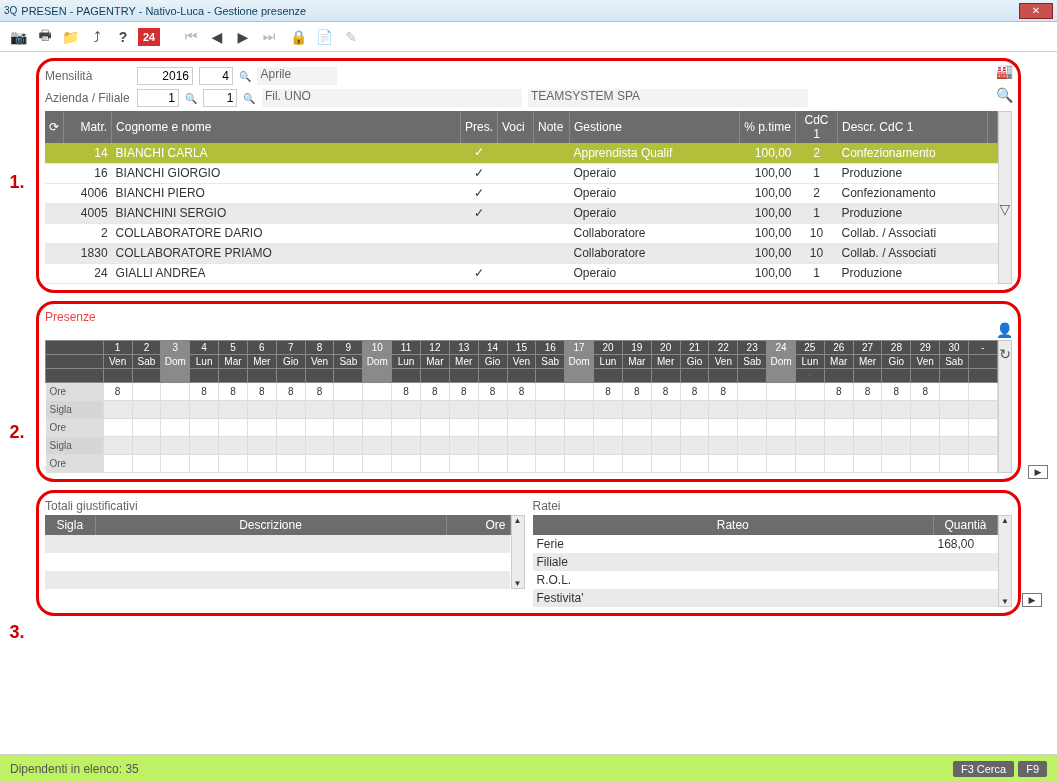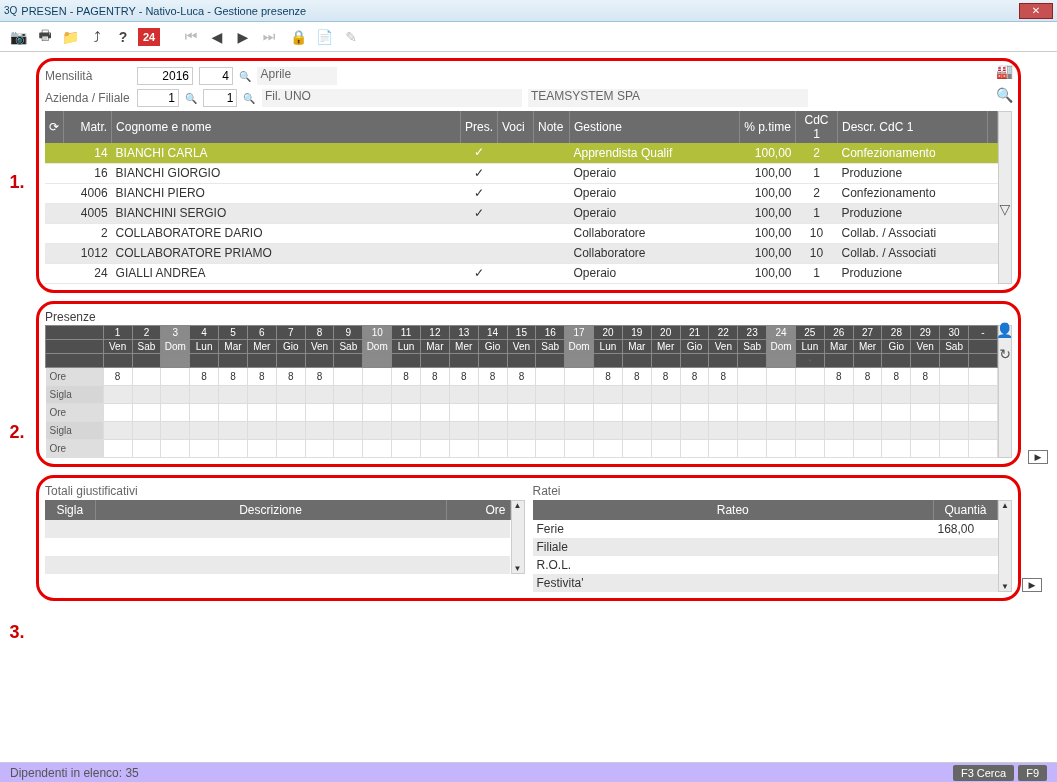--- a/index.html
+++ b/index.html
@@ -31,30 +31,30 @@
 .side-icons .si{width:18px;height:18px;font-size:14px;color:#555;cursor:pointer;text-align:center}
 .scroll-ctrl{position:absolute;right:-30px;bottom:0;width:20px;height:14px;border:1px solid #777;display:flex;align-items:center;justify-content:center;font-size:9px;cursor:pointer;background:#fff}
 .cal{border-collapse:collapse;width:100%;font-size:10px}
 .cal th{background:#6c6c6c;color:#fff;font-weight:normal;width:28px;height:14px;border:1px solid #888;text-align:center}
 .cal th.dark{background:#4f4f4f}
 .cal th.hol{background:#8a8a8a}
 .cal td{border:1px solid #ddd;height:18px;text-align:center;width:28px}
 .cal td.lbl{background:#dedede;text-align:left;padding-left:4px;color:#555;width:56px;border-left:none}
 .cal tr.odd td{background:#eaeaea}
 .cal tr.odd td.lbl{background:#d6d6d6}
-.sec2-title{font-size:12px;color:#404040;margin-bottom:1px}
+.sec2-title{font-size:12px;color:#ef4444;margin-bottom:16px}
 .bottom-split{display:flex;gap:8px}
 .panel{flex:1;position:relative}
 .panel-title{font-size:12px;color:#666;margin-bottom:2px}
 .ptbl{width:100%;border-collapse:collapse;font-size:12px}
 .ptbl th{background:#6c6c6c;color:#fff;font-weight:normal;padding:2px 4px;border-right:1px solid #888;height:20px}
 .ptbl td{padding:2px 4px;height:18px}
 .ptbl tr.odd td{background:#eaeaea}
 .vsb{width:14px;background:#ececec;border:1px solid #ccc}
-.statusbar{position:absolute;bottom:0;left:0;right:0;height:20px;background:#c4b5fd;border-top:1px solid #ccc;display:flex;align-items:center;padding:0 10px;font-size:12px;color:#555}
+.statusbar{position:absolute;bottom:0;left:0;right:0;height:28px;background:#bef264;border-top:1px solid #ccc;display:flex;align-items:center;padding:0 10px;font-size:12px;color:#555}
 .statusbar .spacer{flex:1}
 .sb-btn{background:#666;color:#fff;padding:2px 8px;margin-left:4px;font-size:11px;cursor:pointer;border-radius:2px}
 .chk{font-family:"Segoe UI Symbol"}
 .star{color:#666;font-size:8px}
 </style>
 </head>
 <body>
 
 <div class="titlebar">
   <span class="t-icon">3Q</span>
@@ -183,21 +183,21 @@
               <td></td>
               <td></td>
               <td>Collaboratore</td>
               <td class="num">100,00</td>
               <td class="ctr">10</td>
               <td>Collab. / Associati</td>
               <td></td>
             </tr>
             <tr class="odd">
               <td></td>
-              <td class="num">1012</td>
+              <td class="num">1830</td>
               <td>COLLABORATORE PRIAMO</td>
               <td class="ctr chk"></td>
               <td></td>
               <td></td>
               <td>Collaboratore</td>
               <td class="num">100,00</td>
               <td class="ctr">10</td>
               <td>Collab. / Associati</td>
               <td></td>
             </tr>

